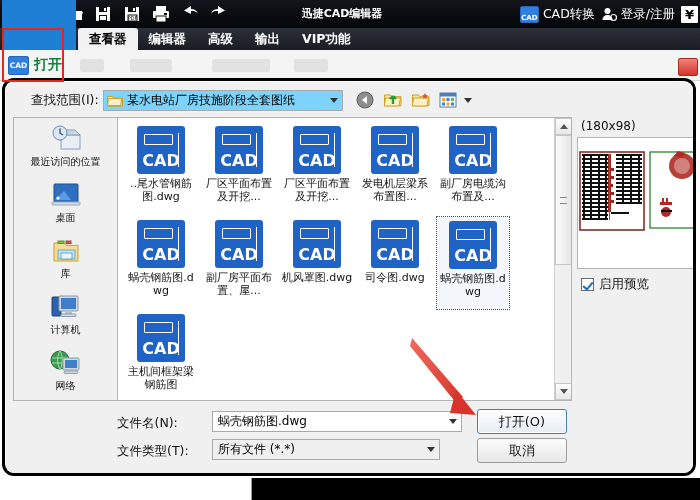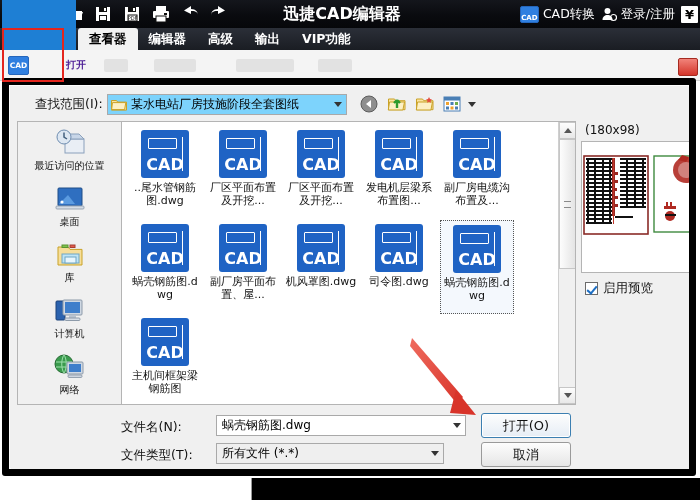--- a/index.html
+++ b/index.html
@@ -25,21 +25,21 @@
   }
   .logo-box:before{
     content:"";position:absolute;top:2px;left:50%;margin-left:-5px;width:10px;height:6px;
     border:1px solid #cfe0f6;
   }
   #tb-icons{display:flex;align-items:center;gap:9px;margin-left:8px;}
   .tbi{width:20px;height:20px;position:relative;cursor:pointer;}
   .tbi svg{display:block;}
   #title-text{
     position:absolute;left:0;top:0;width:684px;height:28px;line-height:28px;
-    text-align:center;color:#ffffff;font-size:16px;font-weight:bold;pointer-events:none;
+    text-align:center;color:#ffffff;font-size:11px;font-weight:bold;pointer-events:none;
     font-family:"DejaVu Sans","Liberation Sans",sans-serif;
   }
   #title-right{
     position:absolute;right:2px;top:0;height:28px;display:flex;align-items:center;gap:6px;
     color:#ffffff;font-size:12.5px;
   }
   .tr-item{display:flex;align-items:center;gap:4px;cursor:pointer;white-space:nowrap;}
   .cadconv-ico{
     width:17px;height:15px;background:#2f7fe0;border-radius:2px;color:#fff;font-size:7px;font-weight:bold;
     display:flex;align-items:flex-end;justify-content:center;border:1px solid #2566bb;
@@ -65,33 +65,33 @@
   #ribbon{
     position:absolute;left:0;top:50px;width:700px;height:30px;
     background:#f4f4f4;border-bottom:1px solid #d6d6d6;
     display:flex;align-items:center;
   }
   #ribbon-open{display:flex;align-items:center;gap:5px;margin-left:8px;cursor:pointer;}
   .rib-cad{
     width:19px;height:17px;background:#2f7fe0;border:1px solid #2566bb;border-radius:2px;
     color:#fff;font-size:7.5px;font-weight:bold;display:flex;align-items:center;justify-content:center;
   }
-  #ribbon-open-label{font-size:10px;font-weight:bold;color:#4c1d95;margin-left:32px;}
+  #ribbon-open-label{font-size:14px;font-weight:bold;color:#15803d;}
   .rib-ghost{height:13px;border-radius:2px;background:#e2e2e2;}
   
   #red-box{
     position:absolute;left:2px;top:28px;width:62px;height:54px;
     border:2px solid #e4261e;box-sizing:border-box;pointer-events:none;z-index:30;
   }
   
   #dialog{
     position:absolute;left:2px;top:78px;width:694px;height:398px;
     background:#f0f0f0;
-    border:7px solid #000000;
-    border-radius:3px;
+    border:3px solid #000000;
+    border-radius:12px;
     box-shadow:0 0 0 1px rgba(255,255,255,.85) inset;
     box-sizing:border-box;
     overflow:hidden;
   }
   #dlg-inner{position:absolute;left:2px;top:2px;width:688px;height:392px;background:#f0f0f0;}
   
   #lookin-row{position:absolute;left:0;top:4px;width:688px;height:26px;display:flex;align-items:center;}
   #lookin-label{margin-left:24px;width:72px;font-size:12.5px;color:#111;white-space:nowrap;}
   #lookin-combo{
     width:240px;height:21px;background:#7dd3fc;border:1px solid #a9a9a9;

